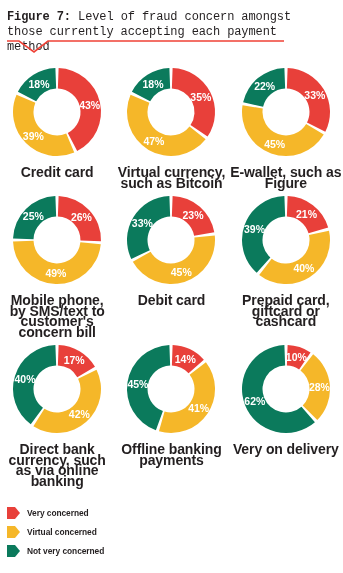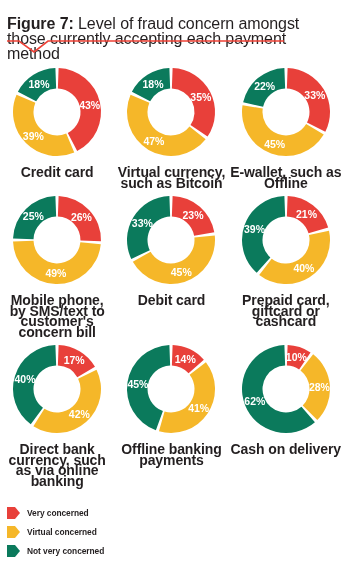--- a/index.html
+++ b/index.html
@@ -11,26 +11,27 @@
     height: 573px;
     background: #ffffff;
     font-family: "Liberation Sans", sans-serif;
     color: #231f20;
     overflow: hidden;
     position: relative;
   }
   .figure-title {
     position: absolute;
     left: 7px;
-    top: 16px;
+    top: 10px;
     width: 300px;
-    font-size: 16px;
+    font-size: 12px;
     line-height: 15px;
     color: #231f20;
     letter-spacing: -0.1px;
+    font-family: Liberation Mono, monospace;
   }
   .figure-title .lbl {
     font-weight: bold;
   }
   .title-rule {
     position: absolute;
     left: 0px;
     top: 38px;
     width: 343px;
     height: 16px;
@@ -144,21 +145,21 @@
         <div class="donut-wrap">
           <svg viewBox="0 0 104 104" width="104" height="104">
             <path d="M 53.61 8.03 A 44 44 0 0 1 91.31 71.77 L 72.99 62.56 A 23.5 23.5 0 0 0 52.86 28.52 Z" fill="#e8403a"></path>
             <text x="80.83" y="34.95" class="slice-label" fill="#ffffff">33%</text>
             <path d="M 89.75 74.60 A 44 44 0 0 1 8.51 45.34 L 28.77 48.45 A 23.5 23.5 0 0 0 72.16 64.07 Z" fill="#f5b729"></path>
             <text x="40.65" y="83.52" class="slice-label" fill="#ffffff">45%</text>
             <path d="M 9.11 42.18 A 44 44 0 0 1 50.39 8.03 L 51.14 28.52 A 23.5 23.5 0 0 0 29.09 46.75 Z" fill="#0b7a5c"></path>
             <text x="30.65" y="26.19" class="slice-label" fill="#ffffff">22%</text>
           </svg>
         </div>
-        <div class="chart-label">E-wallet, such as Offline</div>
+        <div class="chart-label">E-wallet, such as Figure</div>
       </div>
     </div>
     <div class="chart-row">
       <div class="chart-cell">
         <div class="donut-wrap">
           <svg viewBox="0 0 104 104" width="104" height="104">
             <path d="M 53.61 8.03 A 44 44 0 0 1 95.98 53.15 L 75.49 52.62 A 23.5 23.5 0 0 0 52.86 28.52 Z" fill="#e8403a"></path>
             <text x="76.42" y="29.07" class="slice-label" fill="#ffffff">26%</text>
             <path d="M 95.78 56.37 A 44 44 0 0 1 8.03 53.61 L 28.52 52.86 A 23.5 23.5 0 0 0 75.38 54.33 Z" fill="#f5b729"></path>
             <text x="50.95" y="85.48" class="slice-label" fill="#ffffff">49%</text>
@@ -226,21 +227,21 @@
         <div class="donut-wrap">
           <svg viewBox="0 0 104 104" width="104" height="104">
             <path d="M 53.61 8.03 A 44 44 0 0 1 76.54 15.48 L 65.11 32.49 A 23.5 23.5 0 0 0 52.86 28.52 Z" fill="#e8403a"></path>
             <text x="62.35" y="20.14" class="slice-label" fill="#ffffff">10%</text>
             <path d="M 79.15 17.37 A 44 44 0 0 1 83.28 82.95 L 68.70 68.53 A 23.5 23.5 0 0 0 66.50 33.51 Z" fill="#f5b729"></path>
             <text x="85.43" y="49.90" class="slice-label" fill="#ffffff">28%</text>
             <path d="M 80.92 85.16 A 44 44 0 1 1 50.39 8.03 L 51.14 28.52 A 23.5 23.5 0 1 0 67.45 69.71 Z" fill="#0b7a5c"></path>
             <text x="20.85" y="64.33" class="slice-label" fill="#ffffff">62%</text>
           </svg>
         </div>
-        <div class="chart-label">Cash on delivery</div>
+        <div class="chart-label">Very on delivery</div>
       </div>
     </div>
   </div>
 
 <div class="legend" id="legend">
     <div class="legend-item">
       <svg class="legend-marker" viewBox="0 0 13 12">
         <polygon points="0,0 8,0 13,6 8,12 0,12" fill="#e8403a"></polygon>
       </svg>
       <span class="legend-text">Very concerned</span>

